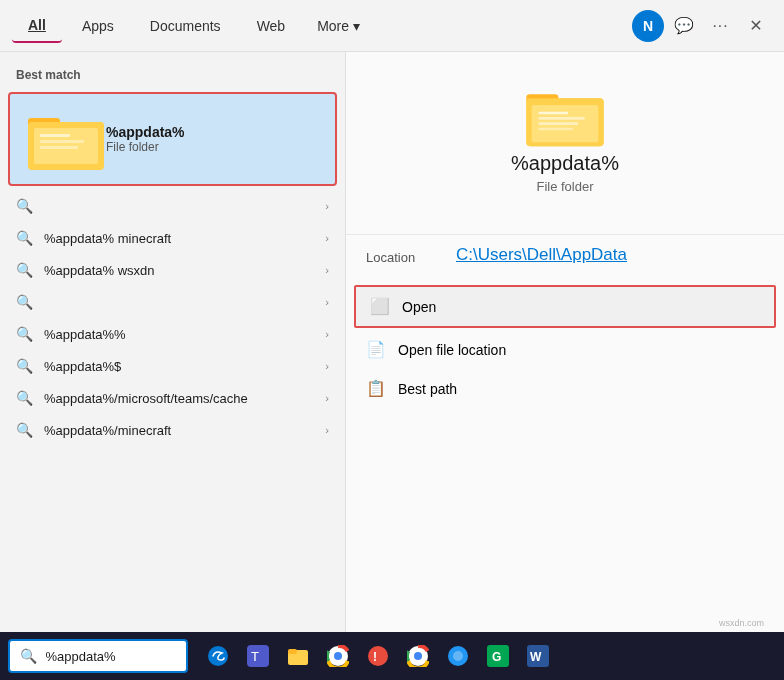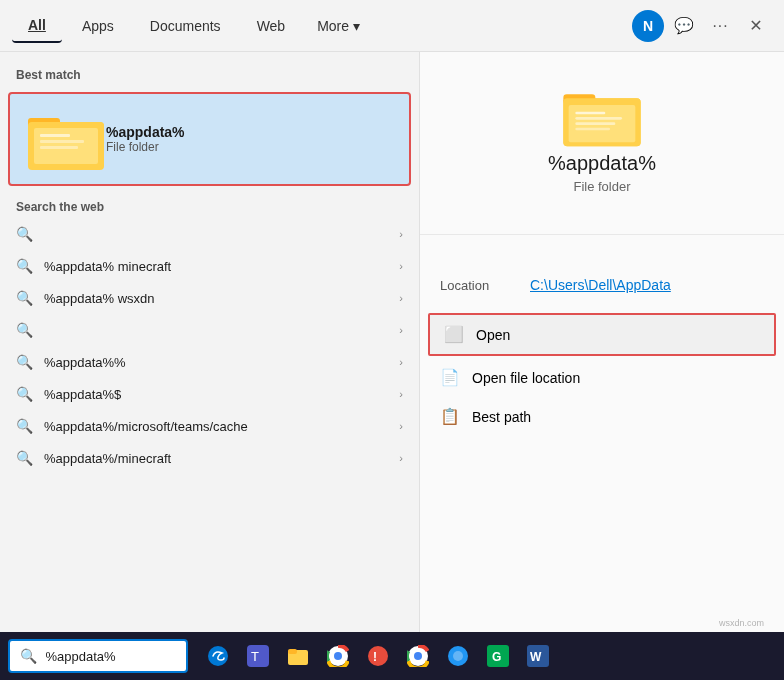--- a/index.html
+++ b/index.html
@@ -25,21 +25,21 @@
     .nav-tab {
       padding: 8px 16px;
       cursor: pointer;
       font-size: 14px;
       color: #333;
       border-radius: 4px;
       position: relative;
     }
     .nav-tab.active {
       font-weight: 600;
-      border-bottom: 2px solid #0f172a;
+      border-bottom: 2px solid #be185d;
       text-decoration: underline;
     }
     .more-tab {
       display: flex;
       align-items: center;
       gap: 4px;
       padding: 8px 12px;
       cursor: pointer;
       font-size: 14px;
       color: #333;
@@ -72,21 +72,21 @@
     }
 
     
     .main-container {
       display: flex;
       height: calc(680px - 52px - 48px);
     }
 
     
     .left-panel {
-      width: 420px;
+      width: 346px;
       background: #f3f3f3;
       padding: 12px 0;
       overflow-y: auto;
       border-right: 1px solid #e0e0e0;
     }
 
     .section-label {
       font-size: 12px;
       font-weight: 600;
       color: #555;
@@ -176,25 +176,24 @@
       width: 100%;
       border-top: 1px solid #e8e8e8;
     }
     .info-label {
       font-size: 13px;
       color: #555;
       width: 90px;
       flex-shrink: 0;
     }
     .info-value {
-      font-size: 14px;
+      font-size: 17px;
       color: #0078d4;
       text-decoration: underline;
       cursor: pointer;
-      margin-top: 32px;
     }
 
     
     .action-list {
       margin-top: 8px;
       width: 100%;
     }
 
     .action-item {
       display: flex;
@@ -313,21 +312,20 @@
         <rect x="14" y="30" width="30" height="3" rx="1" fill="white" opacity="0.6"></rect>
         <rect x="14" y="36" width="44" height="3" rx="1" fill="white" opacity="0.4"></rect>
         <rect x="14" y="42" width="38" height="3" rx="1" fill="white" opacity="0.4"></rect>
       </svg>
       <div class="best-match-text">
         <span class="best-match-name">%appdata%</span>
         <span class="best-match-type">File folder</span>
       </div>
     </div>
 
-    <div class="search-web-label">Search the web</div>
 
     <div class="search-item">
       <div class="search-item-left">
         <span class="search-icon">🔍</span>
       </div>
       <span class="chevron">›</span>
     </div>
 
     <div class="search-item">
       <div class="search-item-left">

